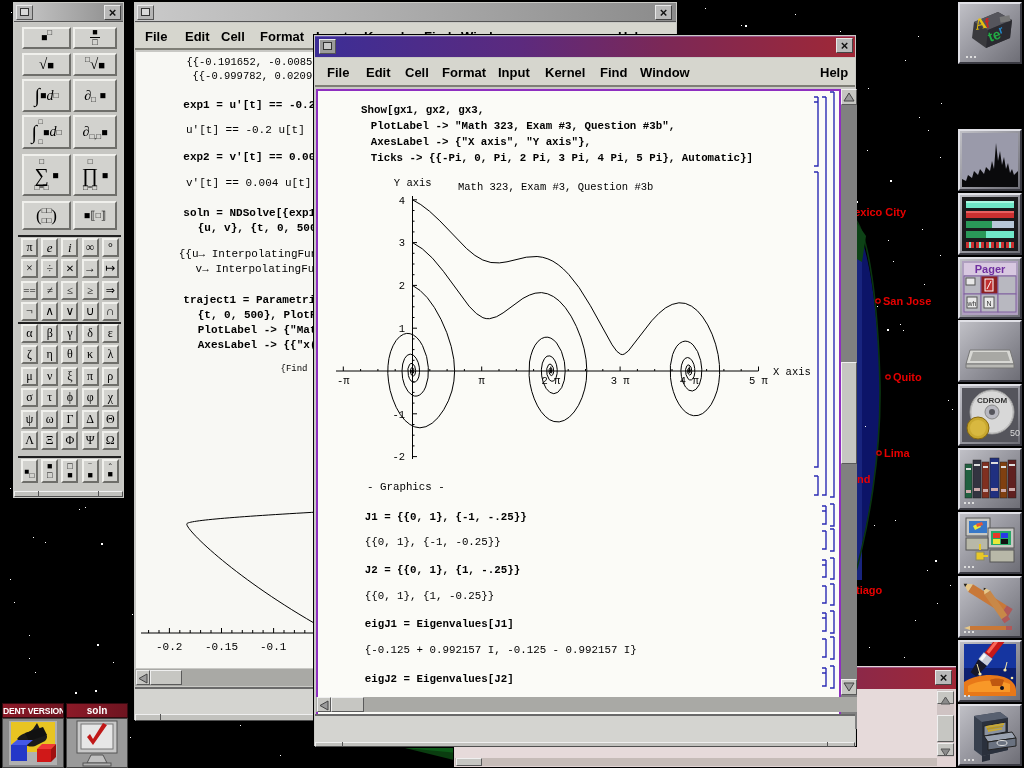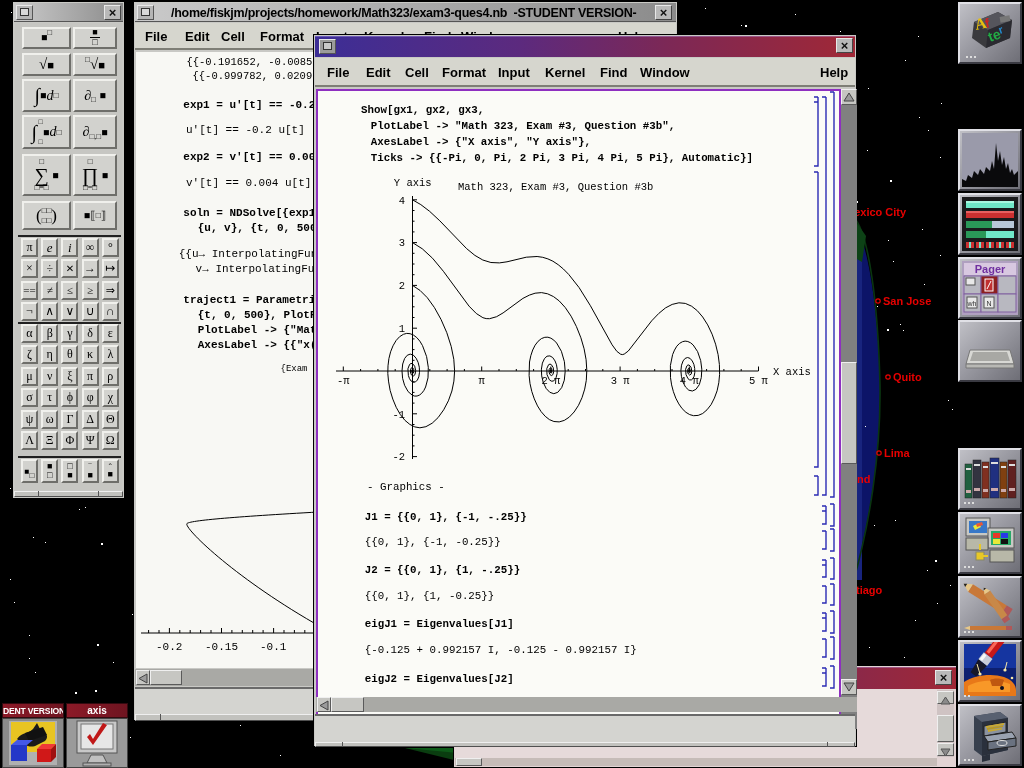--- a/index.html
+++ b/index.html
@@ -214,21 +214,20 @@
 
   <div class="sb-trough" style="left:1px;right:20px;bottom:1px;height:8px;background:#c6bcb8;"></div>
   <div class="sb-thumb" style="left:2px;bottom:1px;width:26px;height:8px;"></div>
 </div>
 
 <div class="win" style="left:133px;top:1px;width:545px;height:720px;z-index:2;">
   <div class="tbar-grey" style="height:19px;"></div>
   <div class="ticon" style="left:3px;top:3px;">
       <div class="inner"></div>
     </div>
-  <div class="abs" style="left:37px;top:4px;font-weight:bold;font-size:12.5px;letter-spacing:-0.25px;color:#000;white-space:nowrap;">/home/fiskjm/projects/homework/Math323/exam3-ques4.nb&nbsp;&nbsp;-STUDENT VERSION-</div>
   <div class="xbtn" style="left:521px;top:3px;">×</div>
   <div class="menubar" style="left:1px;right:1px;top:21px;height:27px;">
     <span style="left:10px;">File</span>
       <span style="left:50px;">Edit</span>
       <span style="left:86px;">Cell</span>
       <span style="left:125px;">Format</span>
       <span style="left:181px;">Input</span>
       <span style="left:229px;">Kernel</span>
       <span style="left:289px;">Find</span>
       <span style="left:326px;">Window</span>
@@ -244,21 +243,21 @@
         <div class="abs mono" style="left:47.3px;top:99px;font-size:11px;font-weight:bold;white-space:pre;color:#000;">exp2 = v′[t] == 0.004 u[t] v[t] - 0.1 v[t]</div>
         <div class="abs mono" style="left:50.0px;top:125px;font-size:11px;font-weight:normal;white-space:pre;color:#000;">v′[t] == 0.004 u[t] v[t] - 0.1 v[t]</div>
         <div class="abs mono" style="left:47.3px;top:155px;font-size:11px;font-weight:bold;white-space:pre;color:#000;">soln = NDSolve[{exp1, exp2, u[0] == 50,</div>
         <div class="abs mono" style="left:61.7px;top:170px;font-size:11px;font-weight:bold;white-space:pre;color:#000;">{u, v}, {t, 0, 500}]</div>
         <div class="abs mono" style="left:42.7px;top:196px;font-size:11px;font-weight:normal;white-space:pre;color:#000;">{{u→ InterpolatingFunction[{{0., 500.}}</div>
         <div class="abs mono" style="left:59.6px;top:211px;font-size:11px;font-weight:normal;white-space:pre;color:#000;">v→ InterpolatingFunction[{{0., 500.}}</div>
         <div class="abs mono" style="left:47.3px;top:242px;font-size:11px;font-weight:bold;white-space:pre;color:#000;">traject1 = ParametricPlot[{u[t], v[t]}</div>
         <div class="abs mono" style="left:61.7px;top:257px;font-size:11px;font-weight:bold;white-space:pre;color:#000;">{t, 0, 500}, PlotRange -&gt; All,</div>
         <div class="abs mono" style="left:61.7px;top:272px;font-size:11px;font-weight:bold;white-space:pre;color:#000;">PlotLabel -&gt; {"Math 323, Exam #3"</div>
         <div class="abs mono" style="left:61.7px;top:287px;font-size:11px;font-weight:bold;white-space:pre;color:#000;">AxesLabel -&gt; {{"x(t)", "y(t)"}}]</div>
-        <div class="abs mono" style="left:144.5px;top:312px;font-size:9px;font-weight:normal;white-space:pre;color:#000;">{Exam</div>
+        <div class="abs mono" style="left:144.5px;top:312px;font-size:9px;font-weight:normal;white-space:pre;color:#000;">{Find</div>
         <svg class="abs" style="left:0;top:400px;" width="541" height="216" viewBox="0 0 541 216">
 <g stroke="#000" fill="none" stroke-width="1">
 <path d="M 200,59 C 110,64 55,68 51,71.5 C 47,75 95,123 178,171 L 210,189"></path>
 <path d="M 5,181 L 260,181"></path>
 <path d="M33.4,181 v-5 M85.5,181 v-5 M137.6,181 v-5 M189.7,181 v-5"></path>
 <path d="M12.6,181 v-3 M23,181 v-3 M43.8,181 v-3 M54.2,181 v-3 M64.6,181 v-3 M75,181 v-3 M95.9,181 v-3 M106.3,181 v-3 M116.7,181 v-3 M127.1,181 v-3 M148,181 v-3 M158.4,181 v-3 M168.8,181 v-3 M179.2,181 v-3 M200.1,181 v-3 M210.5,181 v-3"></path>
 </g>
 <g font-family="Liberation Mono,monospace" font-size="11" fill="#000">
 <text x="20" y="198">-0.2</text>
             <text x="69" y="198">-0.15</text>
@@ -559,20 +558,31 @@
 <rect x="7" y="38" width="10" height="11" fill="#e8e8e8" stroke="#555"></rect>
         <text x="12" y="47" font-size="7" text-anchor="middle" fill="#333">wh</text>
 <rect x="24" y="38" width="10" height="11" fill="#e8e8e8" stroke="#555"></rect>
         <text x="29" y="47" font-size="7" text-anchor="middle" fill="#333">N</text>
 </svg></div>
     <div class="abs" style="left:2px;top:320px;width:64px;height:62px;background:linear-gradient(135deg,#c0c0c6 0%,#9a9aa2 45%,#6e6e76 100%);border-top:2px solid #e0e0e6;border-left:2px solid #e0e0e6;border-right:2px solid #3a3a42;border-bottom:2px solid #3a3a42;"><svg width="60" height="58" viewBox="0 0 60 58">
 <path d="M10,28 L50,28 L54,42 L6,42 Z" fill="#d8d8d4" stroke="#777"></path>
 <path d="M13,30 L47,30 L50,39 L10,39 Z" fill="#a8a8a4"></path>
 <path d="M6,42 L54,42 L54,46 L6,46 Z" fill="#b8b8b4" stroke="#777"></path>
 </svg></div>
+    <div class="abs" style="left:2px;top:384px;width:64px;height:62px;background:linear-gradient(135deg,#c0c0c6 0%,#9a9aa2 45%,#6e6e76 100%);border-top:2px solid #e0e0e6;border-left:2px solid #e0e0e6;border-right:2px solid #3a3a42;border-bottom:2px solid #3a3a42;"><svg width="60" height="58" viewBox="0 0 60 58">
+<rect x="2" y="2" width="56" height="54" fill="#55555c"></rect>
+<circle cx="32" cy="26" r="22" fill="#d8d8d8" stroke="#999"></circle>
+<circle cx="32" cy="26" r="21" fill="none" stroke="#bbb"></circle>
+<circle cx="32" cy="26" r="7" fill="#b8b8c0" stroke="#888"></circle>
+<circle cx="32" cy="26" r="3" fill="#55555c"></circle>
+<text x="32" y="17" font-size="8" font-weight="bold" text-anchor="middle" fill="#333" font-family="Liberation Sans,sans-serif">CDROM</text>
+<circle cx="18" cy="42" r="11" fill="#c8a830" stroke="#886810"></circle>
+<circle cx="18" cy="42" r="8" fill="#d8b840"></circle>
+<text x="50" y="50" font-size="9" fill="#ddd">50</text>
+</svg></div>
     <div class="abs" style="left:2px;top:448px;width:64px;height:62px;background:linear-gradient(135deg,#c0c0c6 0%,#9a9aa2 45%,#6e6e76 100%);border-top:2px solid #e0e0e6;border-left:2px solid #e0e0e6;border-right:2px solid #3a3a42;border-bottom:2px solid #3a3a42;"><svg width="60" height="58" viewBox="0 0 60 58">
 <g stroke="#222" stroke-width="0.5">
 <rect x="5" y="14" width="7" height="34" fill="#206040"></rect>
 <rect x="13" y="10" width="8" height="38" fill="#333340"></rect>
 <rect x="22" y="12" width="7" height="36" fill="#803020"></rect>
 <rect x="30" y="8" width="9" height="40" fill="#203080"></rect>
 <rect x="40" y="12" width="7" height="36" fill="#804010"></rect>
 <rect x="48" y="10" width="8" height="38" fill="#602020"></rect>
 </g>
 <g fill="#ddd">
@@ -684,21 +694,21 @@
       <path d="M22,14 L40,8 L44,16 L26,22 Z" fill="#111"></path>
       <rect x="8" y="26" width="16" height="16" fill="#2438c8"></rect>
       <path d="M8,26 L14,21 L30,21 L24,26 Z" fill="#4458e8"></path>
       <rect x="34" y="30" width="14" height="13" fill="#d01818"></rect>
       <path d="M34,30 L39,25 L53,25 L48,30 Z" fill="#f03838"></path>
       <path d="M48,30 L53,25 L53,38 L48,43 Z" fill="#a01010"></path>
     </svg>
   </div>
 </div>
 <div class="abs" style="left:66px;top:703px;width:62px;height:65px;z-index:3;">
-  <div class="abs" style="left:0;top:0;width:62px;height:15px;background:linear-gradient(90deg,#8c1a28,#6e1420);border:1px solid #340a10;color:#fff;font-size:10px;font-weight:bold;text-align:center;line-height:13px;">axis</div>
+  <div class="abs" style="left:0;top:0;width:62px;height:15px;background:linear-gradient(90deg,#8c1a28,#6e1420);border:1px solid #340a10;color:#fff;font-size:10px;font-weight:bold;text-align:center;line-height:13px;">soln</div>
   <div class="abs" style="left:0;top:15px;width:62px;height:50px;background:#9a9a9a;border:1px solid #444;">
     <svg width="60" height="48" viewBox="0 0 60 48">
       <rect x="10" y="2" width="40" height="32" fill="#c8c8c8" stroke="#555"></rect>
       <rect x="14" y="5" width="32" height="25" fill="#e6e6e6" stroke="#777"></rect>
       <path d="M20,18 L26,26 L40,6 L36,4 L26,20 L23,15 Z" fill="#c01818"></path>
       <path d="M24,36 L36,36 L40,44 L20,44 Z" fill="#c0c0c0" stroke="#555"></path>
       <rect x="16" y="44" width="28" height="3" fill="#b0b0b0" stroke="#555"></rect>
     </svg>
   </div>
 </div>

